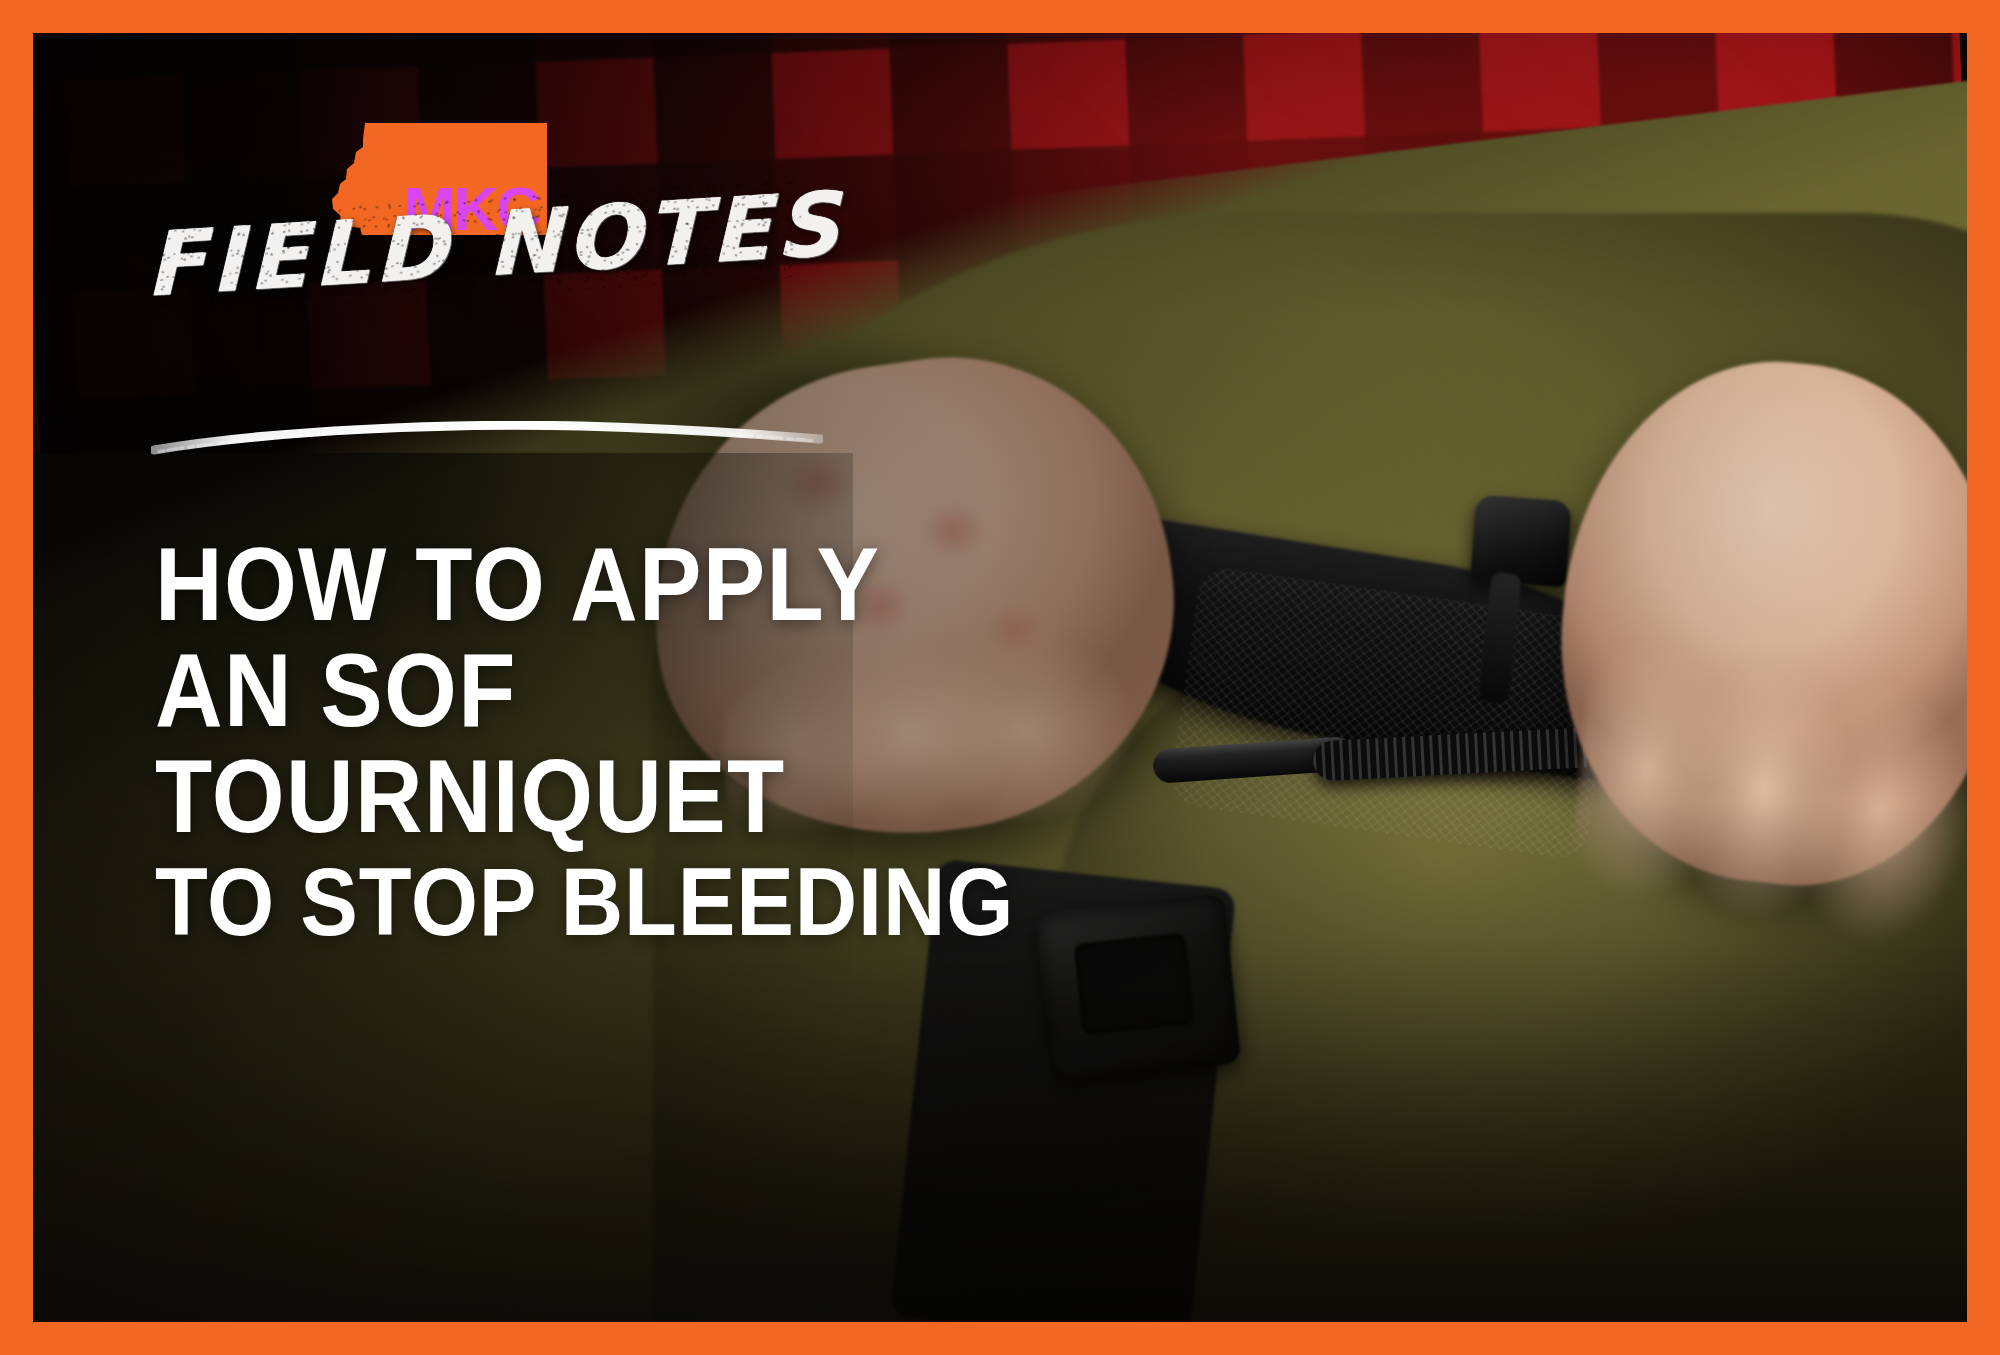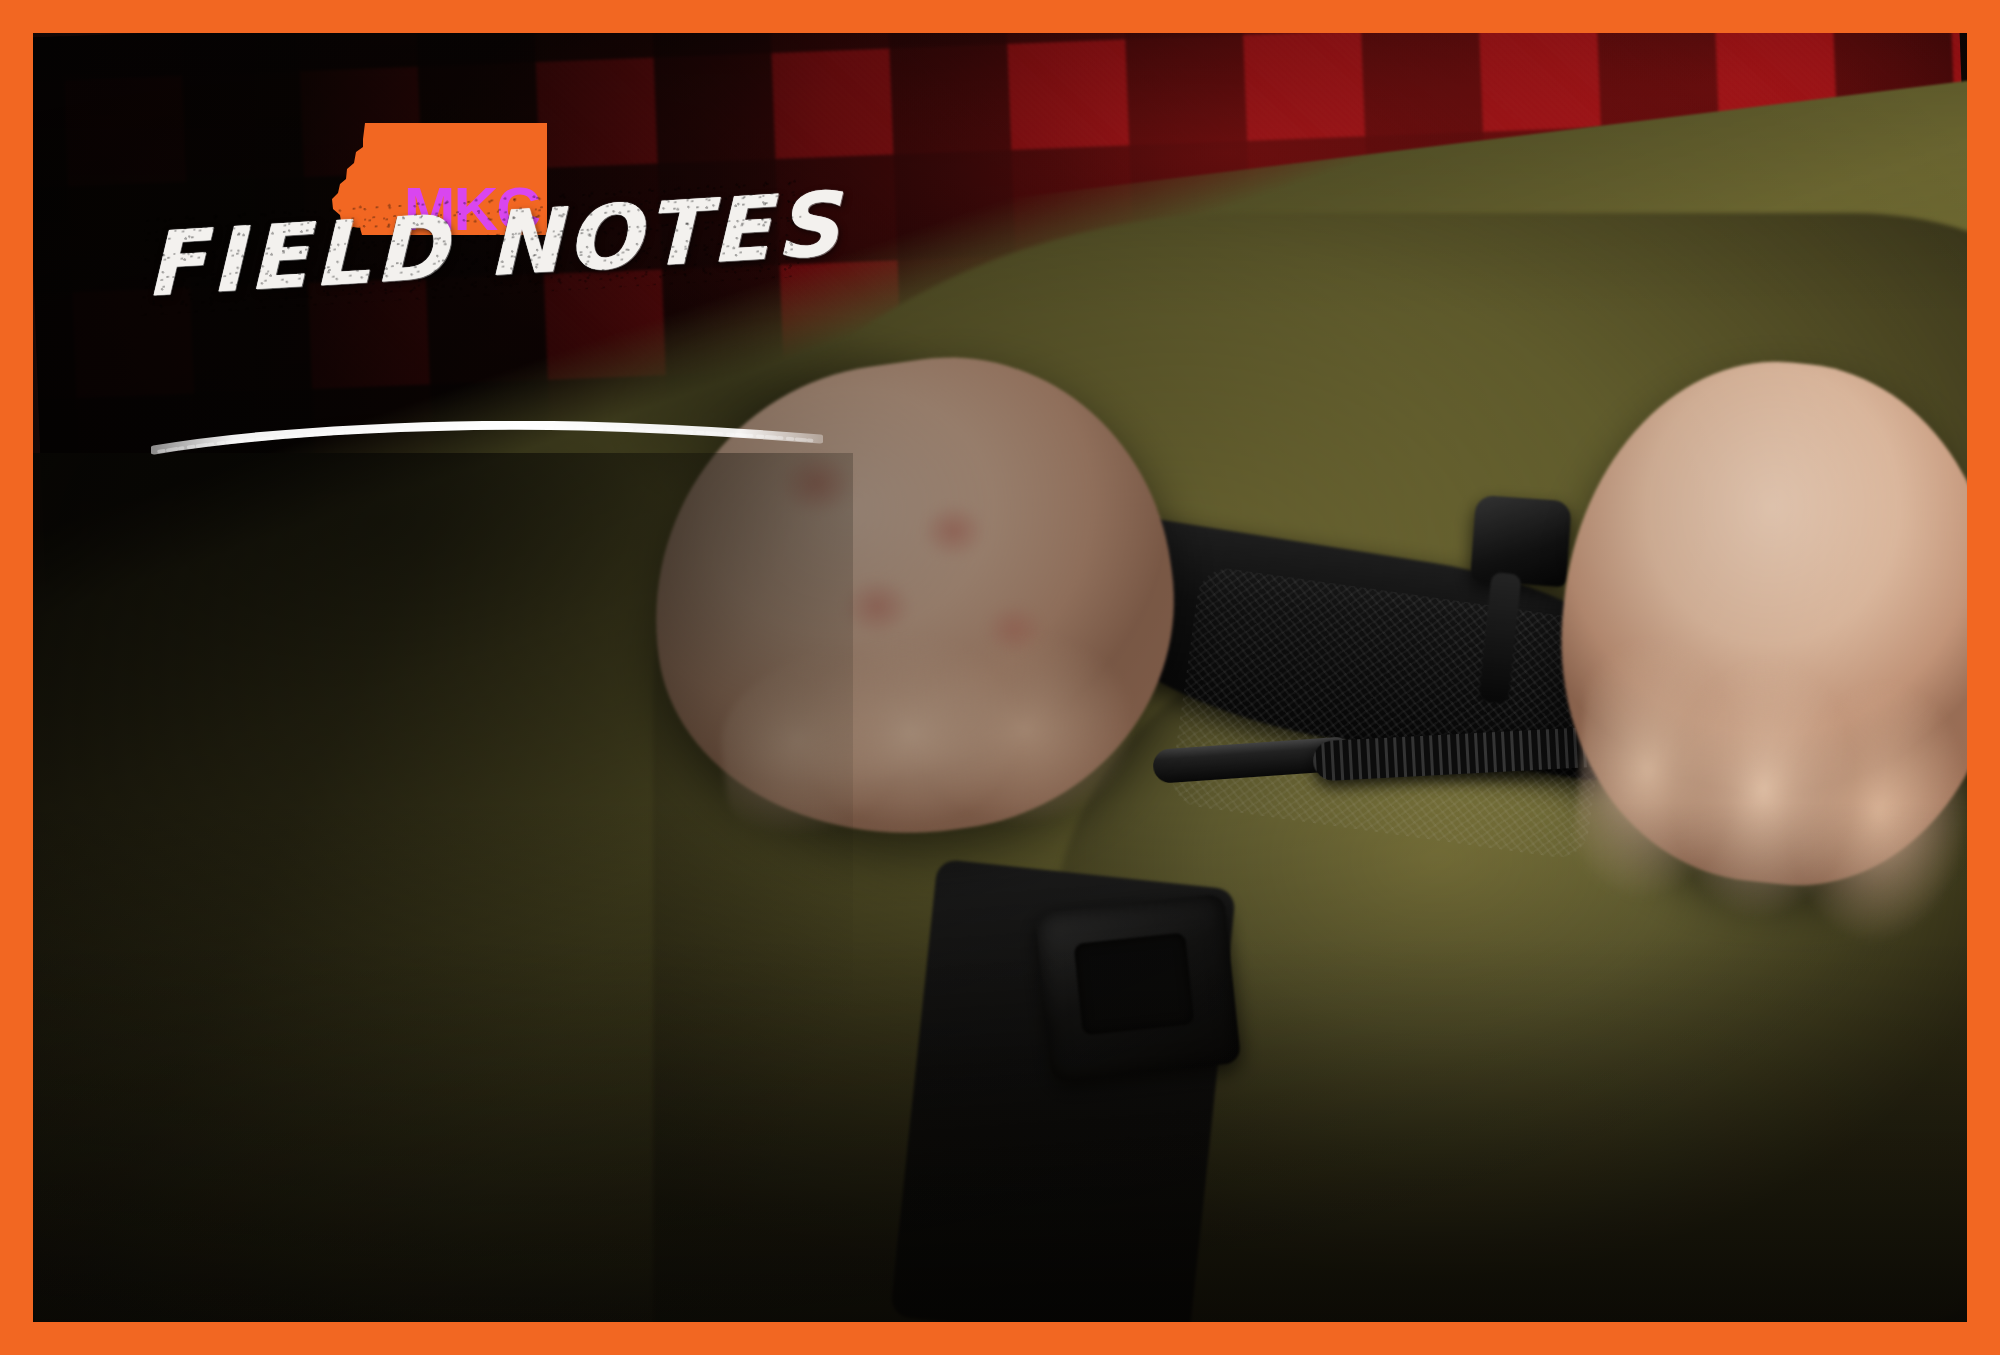--- a/index.html
+++ b/index.html
@@ -420,15 +420,21 @@
             <stop offset="0.55" stop-color="#ffffff" stop-opacity="1"></stop>
             <stop offset="0.88" stop-color="#ffffff" stop-opacity=".92"></stop>
             <stop offset="1" stop-color="#ffffff" stop-opacity=".35"></stop>
           </linearGradient>
         </defs>
         <path d="M3 29 C 120 9, 300 2, 430 5 C 540 8, 620 14, 669 18" fill="none" stroke="url(#chalkG)" stroke-width="9" stroke-linecap="round"></path>
         <path d="M8 30.5 C 130 11, 305 4, 432 7 C 545 10, 622 16, 666 20" fill="none" stroke="#ffffff" stroke-opacity=".35" stroke-width="3.5" stroke-linecap="round" stroke-dasharray="5 4 9 3 3 6"></path>
       </svg>
     </div>
 
+    <div id="main-title">
+      <span class="tl l1">HOW TO APPLY</span>
+      <span class="tl l2">AN SOF</span>
+      <span class="tl l3">TOURNIQUET</span>
+      <span class="tl l4">TO STOP BLEEDING</span>
+    </div>
 
   </div>
 </div>
 
 </body></html>

